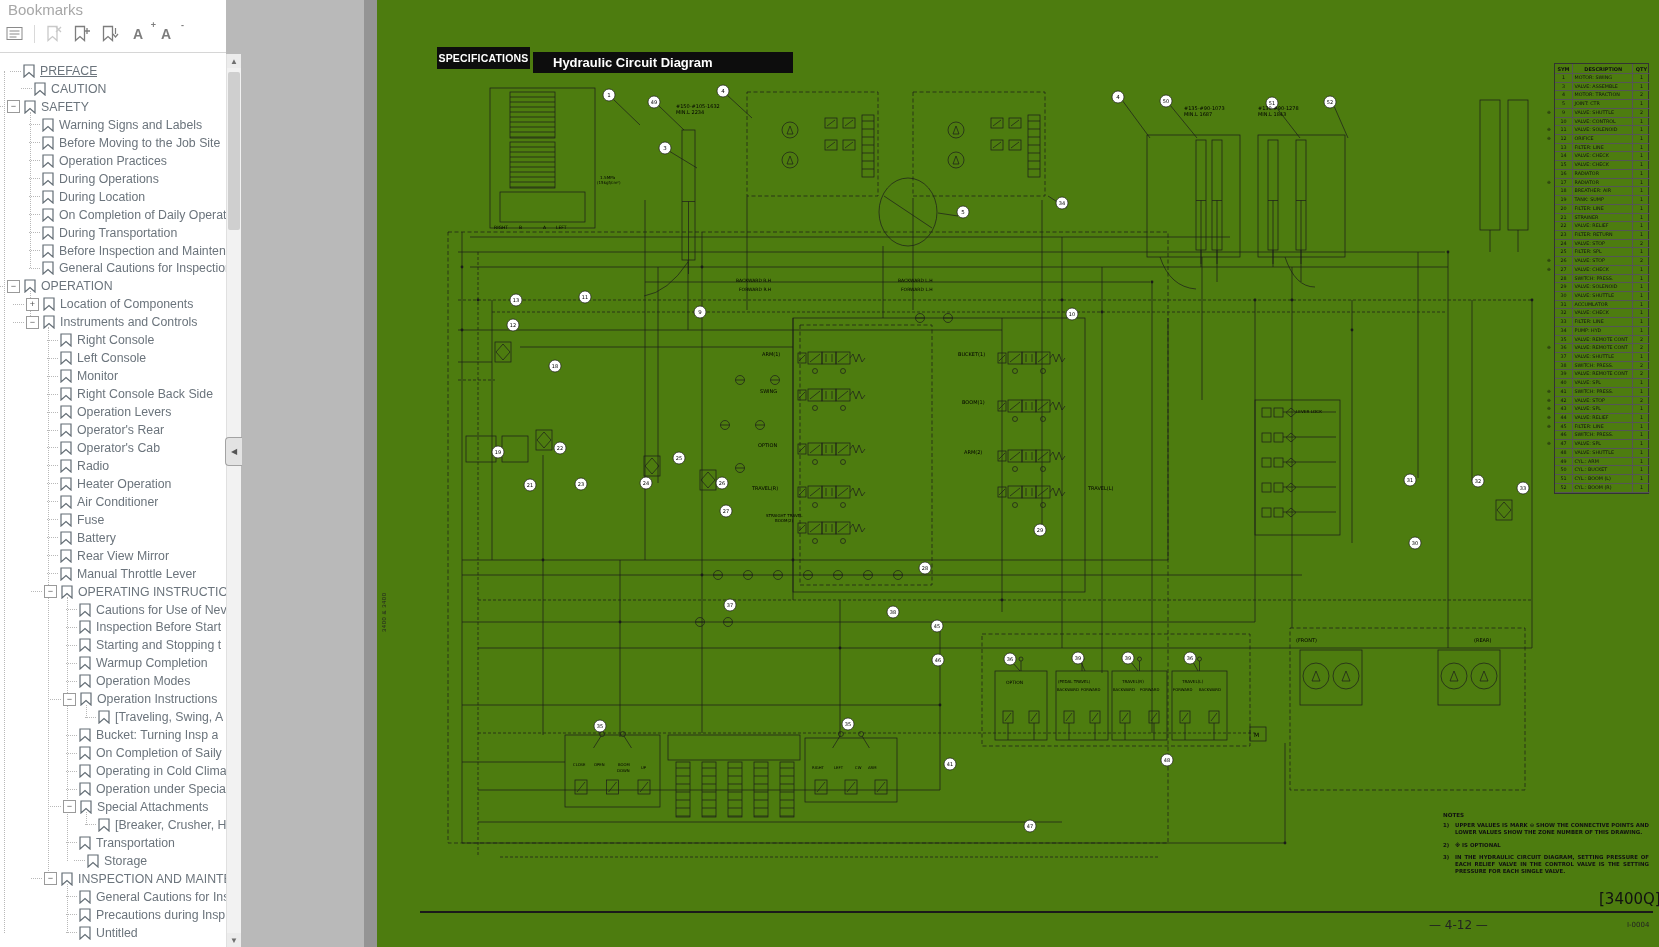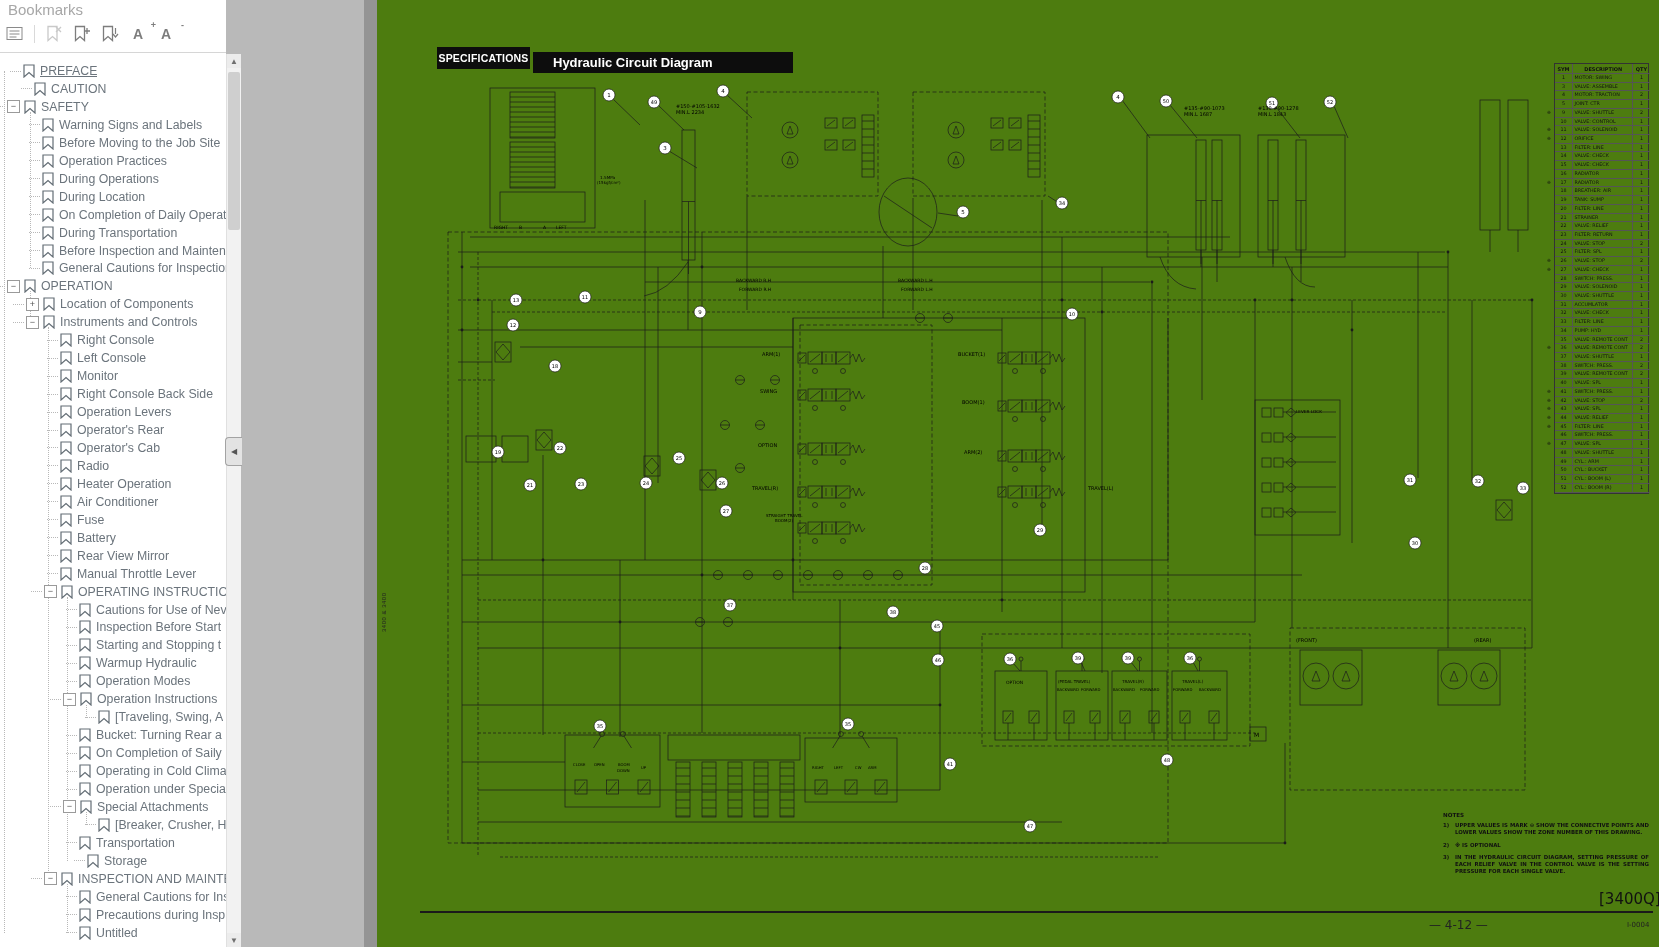--- a/index.html
+++ b/index.html
@@ -352,21 +352,21 @@
           <svg class="bm-flag" width="12" height="14" viewBox="0 0 12 14">
             <path d="M1 1 h10 v12 l-5 -4.5 l-5 4.5 z" fill="#fff" stroke="#636d75" stroke-width="1.2"></path>
           </svg>
           <span class="bm-label">Starting and Stopping t</span>
         </div>
         <div class="bm-row" style="left: 66px; top: 600.35px;">
           <span class="stub"></span>
           <svg class="bm-flag" width="12" height="14" viewBox="0 0 12 14">
             <path d="M1 1 h10 v12 l-5 -4.5 l-5 4.5 z" fill="#fff" stroke="#636d75" stroke-width="1.2"></path>
           </svg>
-          <span class="bm-label">Warmup Hydraulic</span>
+          <span class="bm-label">Warmup Completion</span>
         </div>
         <div class="bm-row" style="left: 66px; top: 618.3px;">
           <span class="stub"></span>
           <svg class="bm-flag" width="12" height="14" viewBox="0 0 12 14">
             <path d="M1 1 h10 v12 l-5 -4.5 l-5 4.5 z" fill="#fff" stroke="#636d75" stroke-width="1.2"></path>
           </svg>
           <span class="bm-label">Operation Modes</span>
         </div>
         <div class="bm-row" style="left: 50px; top: 636.25px;">
           <span class="stub"></span>
@@ -381,21 +381,21 @@
           <svg class="bm-flag" width="12" height="14" viewBox="0 0 12 14">
             <path d="M1 1 h10 v12 l-5 -4.5 l-5 4.5 z" fill="#fff" stroke="#636d75" stroke-width="1.2"></path>
           </svg>
           <span class="bm-label">[Traveling, Swing, A</span>
         </div>
         <div class="bm-row" style="left: 66px; top: 672.15px;">
           <span class="stub"></span>
           <svg class="bm-flag" width="12" height="14" viewBox="0 0 12 14">
             <path d="M1 1 h10 v12 l-5 -4.5 l-5 4.5 z" fill="#fff" stroke="#636d75" stroke-width="1.2"></path>
           </svg>
-          <span class="bm-label">Bucket: Turning Rear a</span>
+          <span class="bm-label">Bucket: Turning Insp a</span>
         </div>
         <div class="bm-row" style="left: 66px; top: 690.1px;">
           <span class="stub"></span>
           <svg class="bm-flag" width="12" height="14" viewBox="0 0 12 14">
             <path d="M1 1 h10 v12 l-5 -4.5 l-5 4.5 z" fill="#fff" stroke="#636d75" stroke-width="1.2"></path>
           </svg>
           <span class="bm-label">On Completion of Saily</span>
         </div>
         <div class="bm-row" style="left: 66px; top: 708.05px;">
           <span class="stub"></span>

